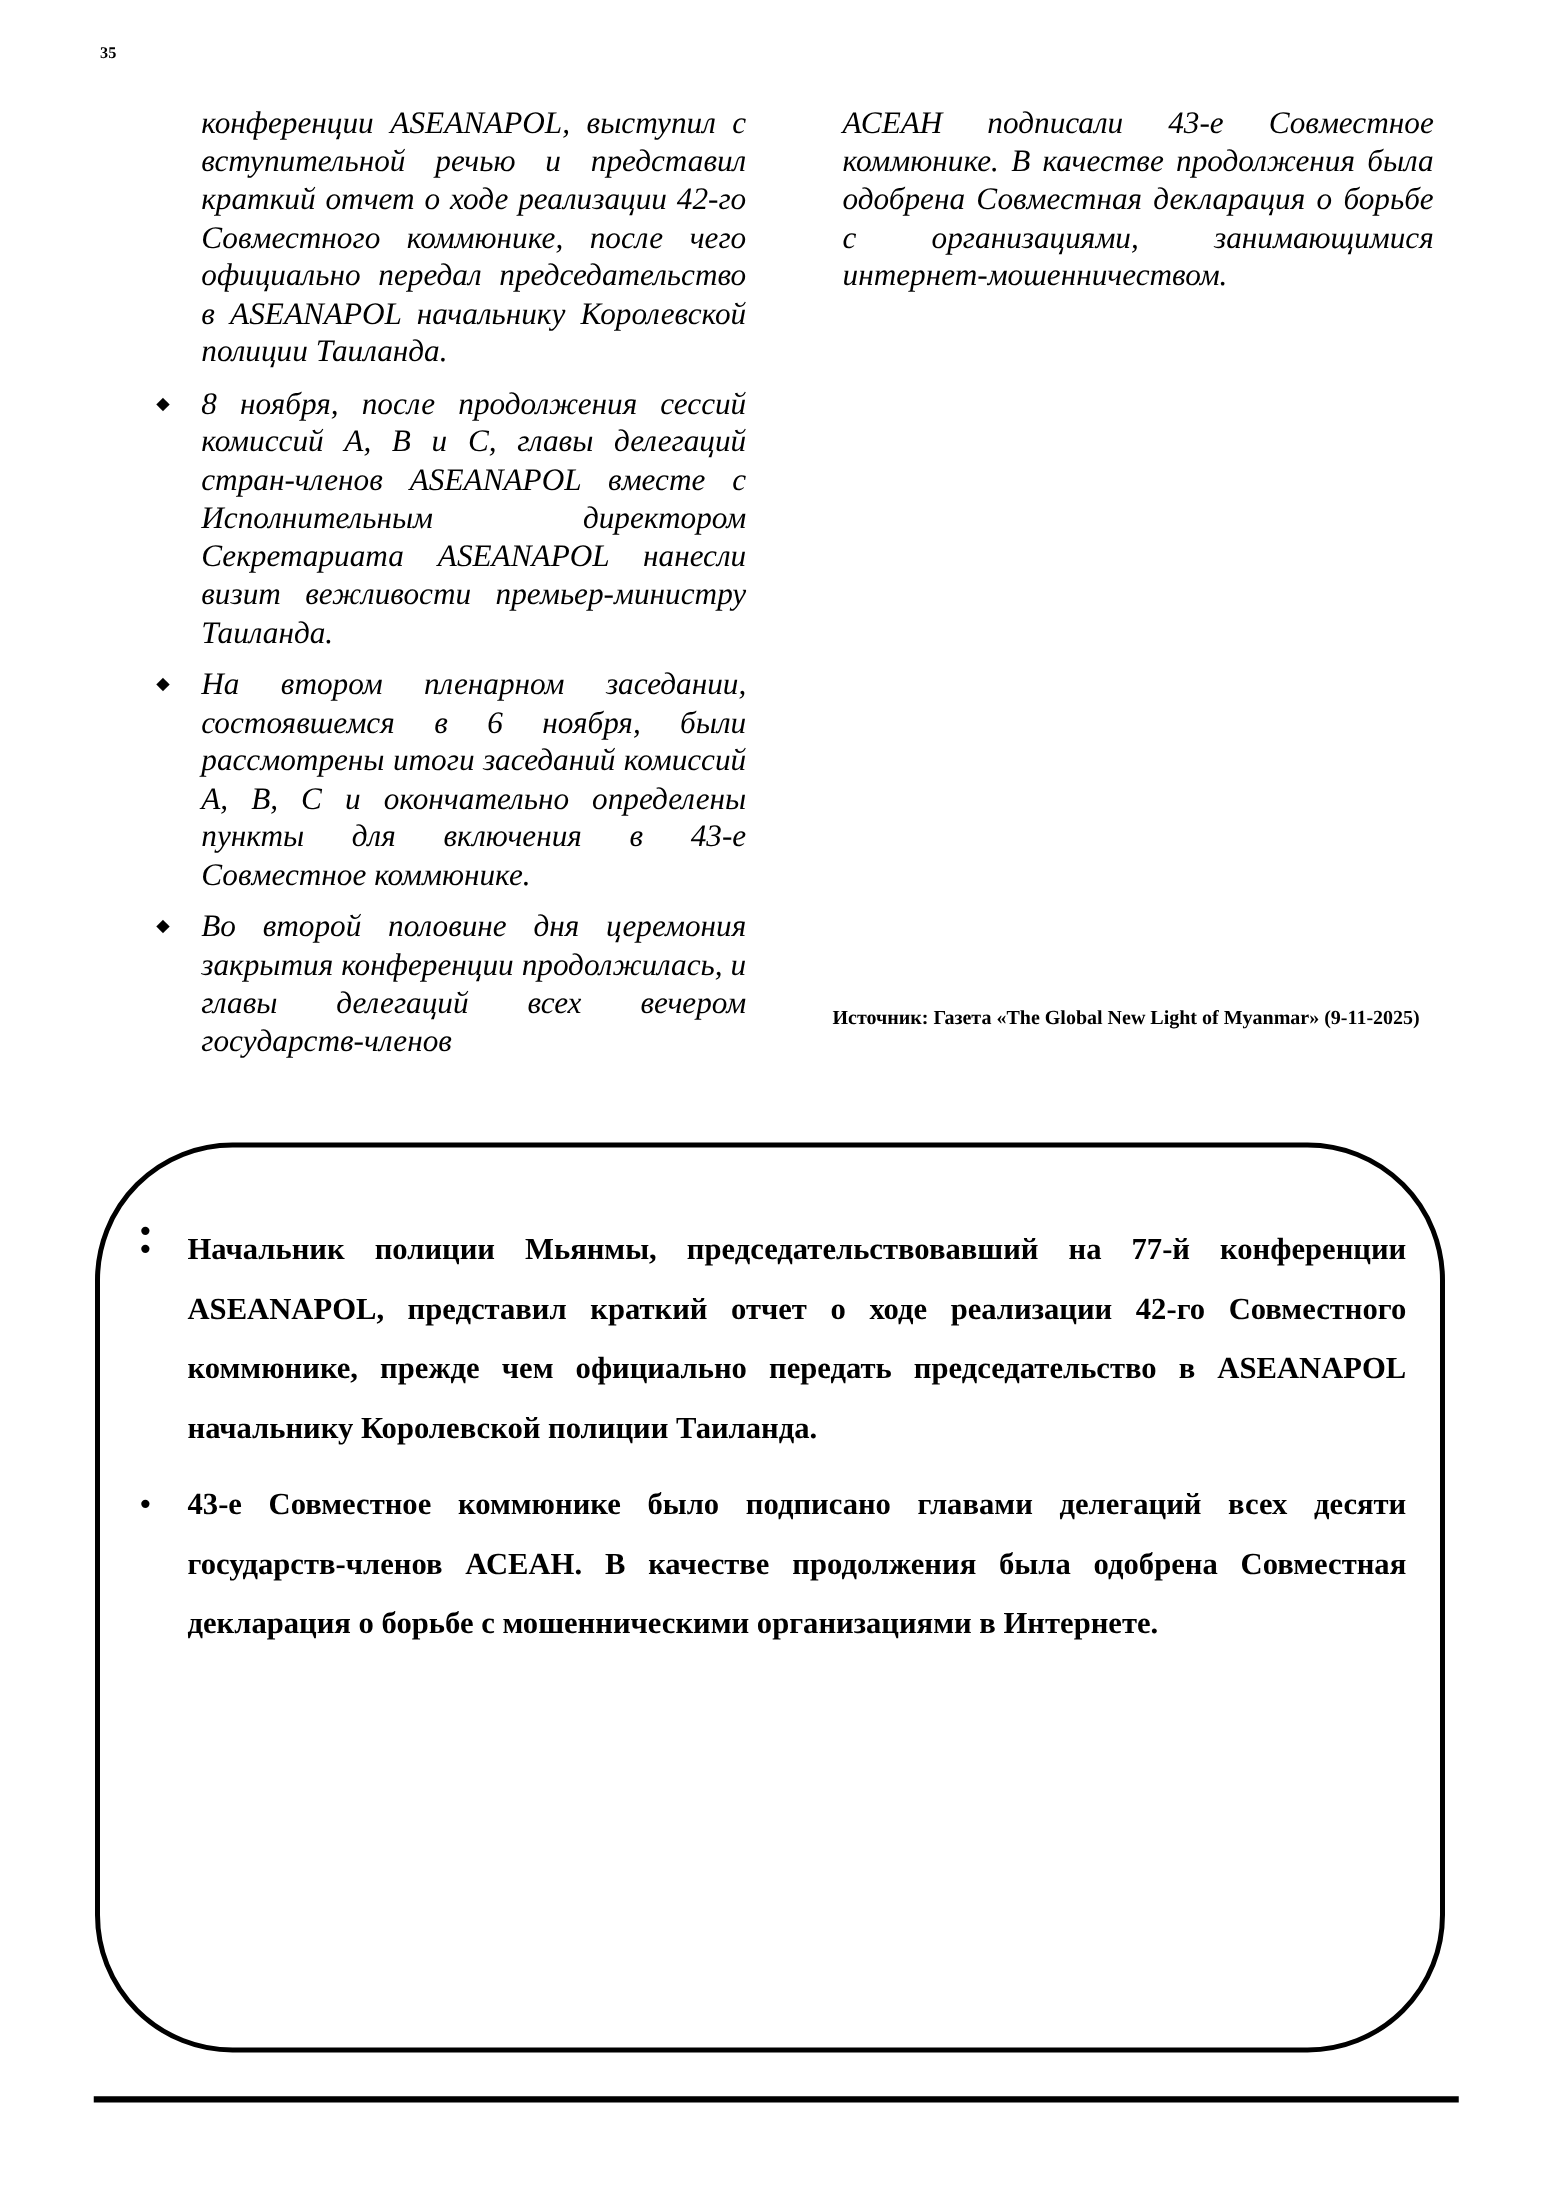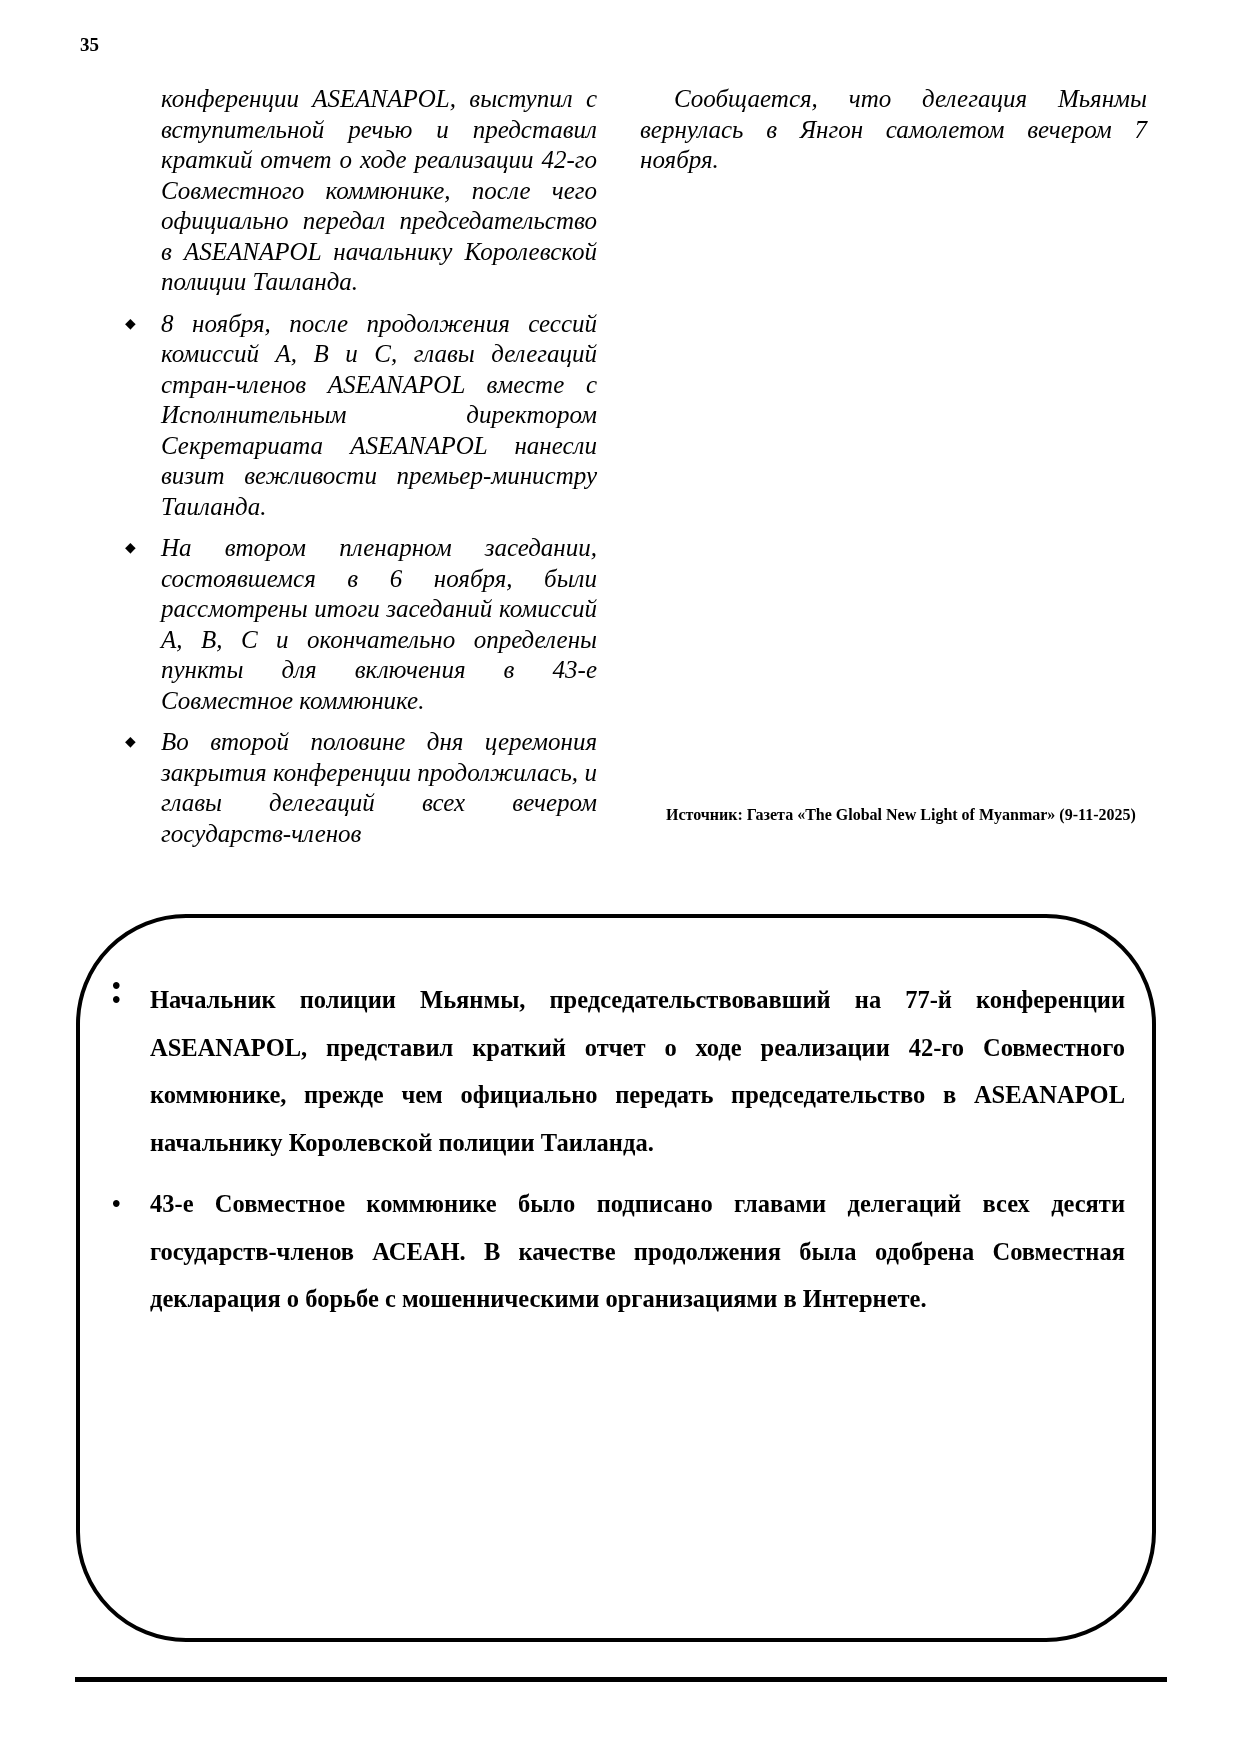--- a/index.html
+++ b/index.html
@@ -1,18 +1,18 @@
 <!DOCTYPE html>
 <html><head>
   <meta charset="utf-8">
   <style>
     html, body { margin: 0; padding: 0; background: #ffffff; }
     body { width: 1241px; height: 1755px; position: relative; overflow: hidden;
            font-family: "Liberation Serif", "DejaVu Serif", serif; color: #000; }
-    .page-number { position: absolute; left: 80px; top: 34px; font-weight: bold; font-size: 19px; }
+    .page-number { position: absolute; left: 80px; top: 34px; font-weight: bold; font-size: 13px; }
     .col { position: absolute; font-size: 25px; line-height: 30.5px; text-align: justify; font-style: italic; }
     .col-left { left: 127px; top: 84px; width: 470px; }
     .col-right { left: 640px; top: 84px; width: 507px; }
     .col p { margin: 0 0 11px 0; }
     .indent-block { padding-left: 34px; }
     .first-indent { text-indent: 34px; }
     .bullet-item { position: relative; margin: 0 0 12px 0; }
     .bullet-item .diamond { position: absolute; left: -36px; top: 0; font-size: 14px; }
     .source { position: absolute; left: 666px; top: 806px; font-size: 16px; font-weight: bold; white-space: nowrap; }
     .summary-box { position: absolute; left: 76px; top: 914px; width: 1080px; height: 728px;
@@ -40,21 +40,21 @@
       <span>На втором пленарном заседании, состоявшемся в 6 ноября, были рассмотрены итоги заседаний комиссий А, В, С и окончательно определены пункты для включения в 43-е Совместное коммюнике.</span>
     </p>
     <p class="bullet-item">
       <span class="diamond">◆</span>
       <span>Во второй половине дня церемония закрытия конференции продолжилась, и главы делегаций всех вечером государств-членов</span>
     </p>
   </div>
 </div>
 
 <div class="col col-right">
-  <p class="first-indent">Сообщается, что делегация Мьянмы вернулась в Янгон самолетом вечером 7 ноября.</p>
+  <p style="padding-left:34px">АСЕАН подписали 43-е Совместное коммюнике. В качестве продолжения была одобрена Совместная декларация о борьбе с организациями, занимающимися интернет-мошенничеством.</p>
 </div>
 
 <div class="source">Источник: Газета «The Global New Light of Myanmar» (9-11-2025)</div>
 
 <div class="summary-box"></div>
 <ul class="summary-list">
   <li>
     <span class="dot">•</span>
   </li>
   <li>

